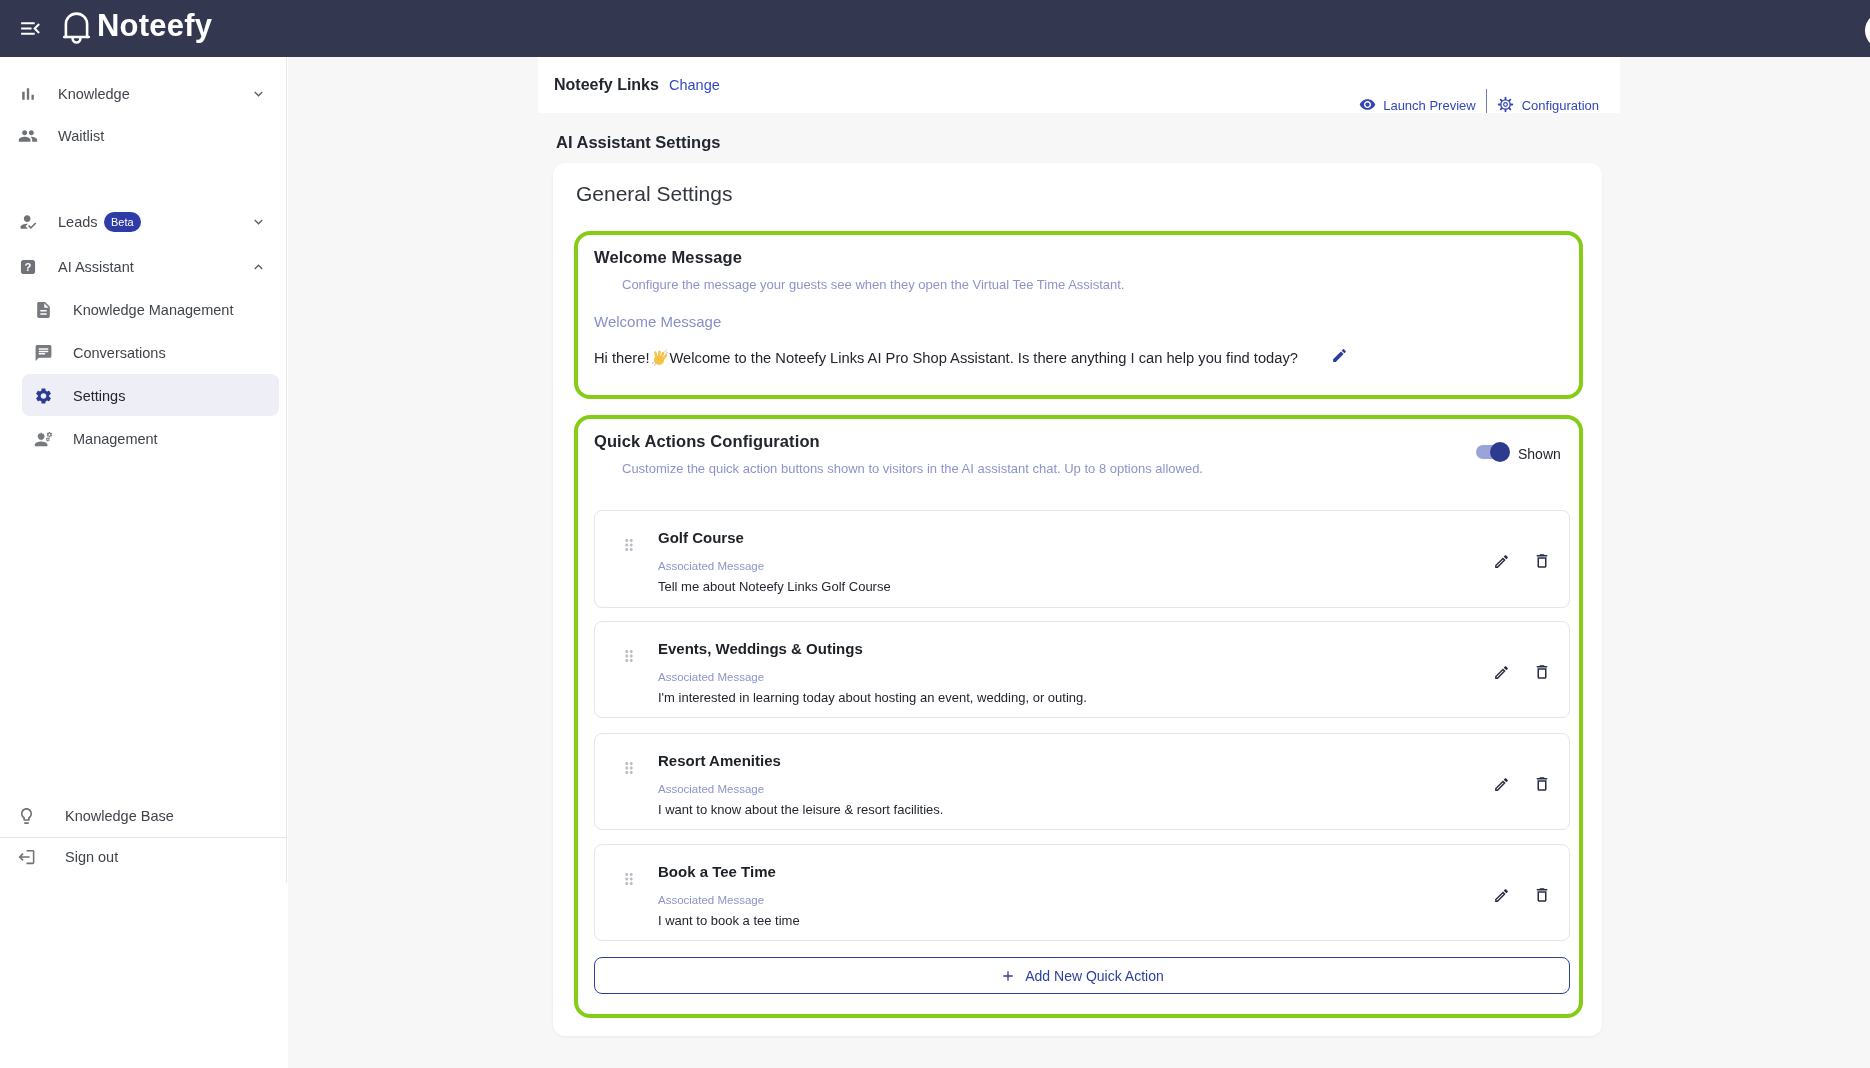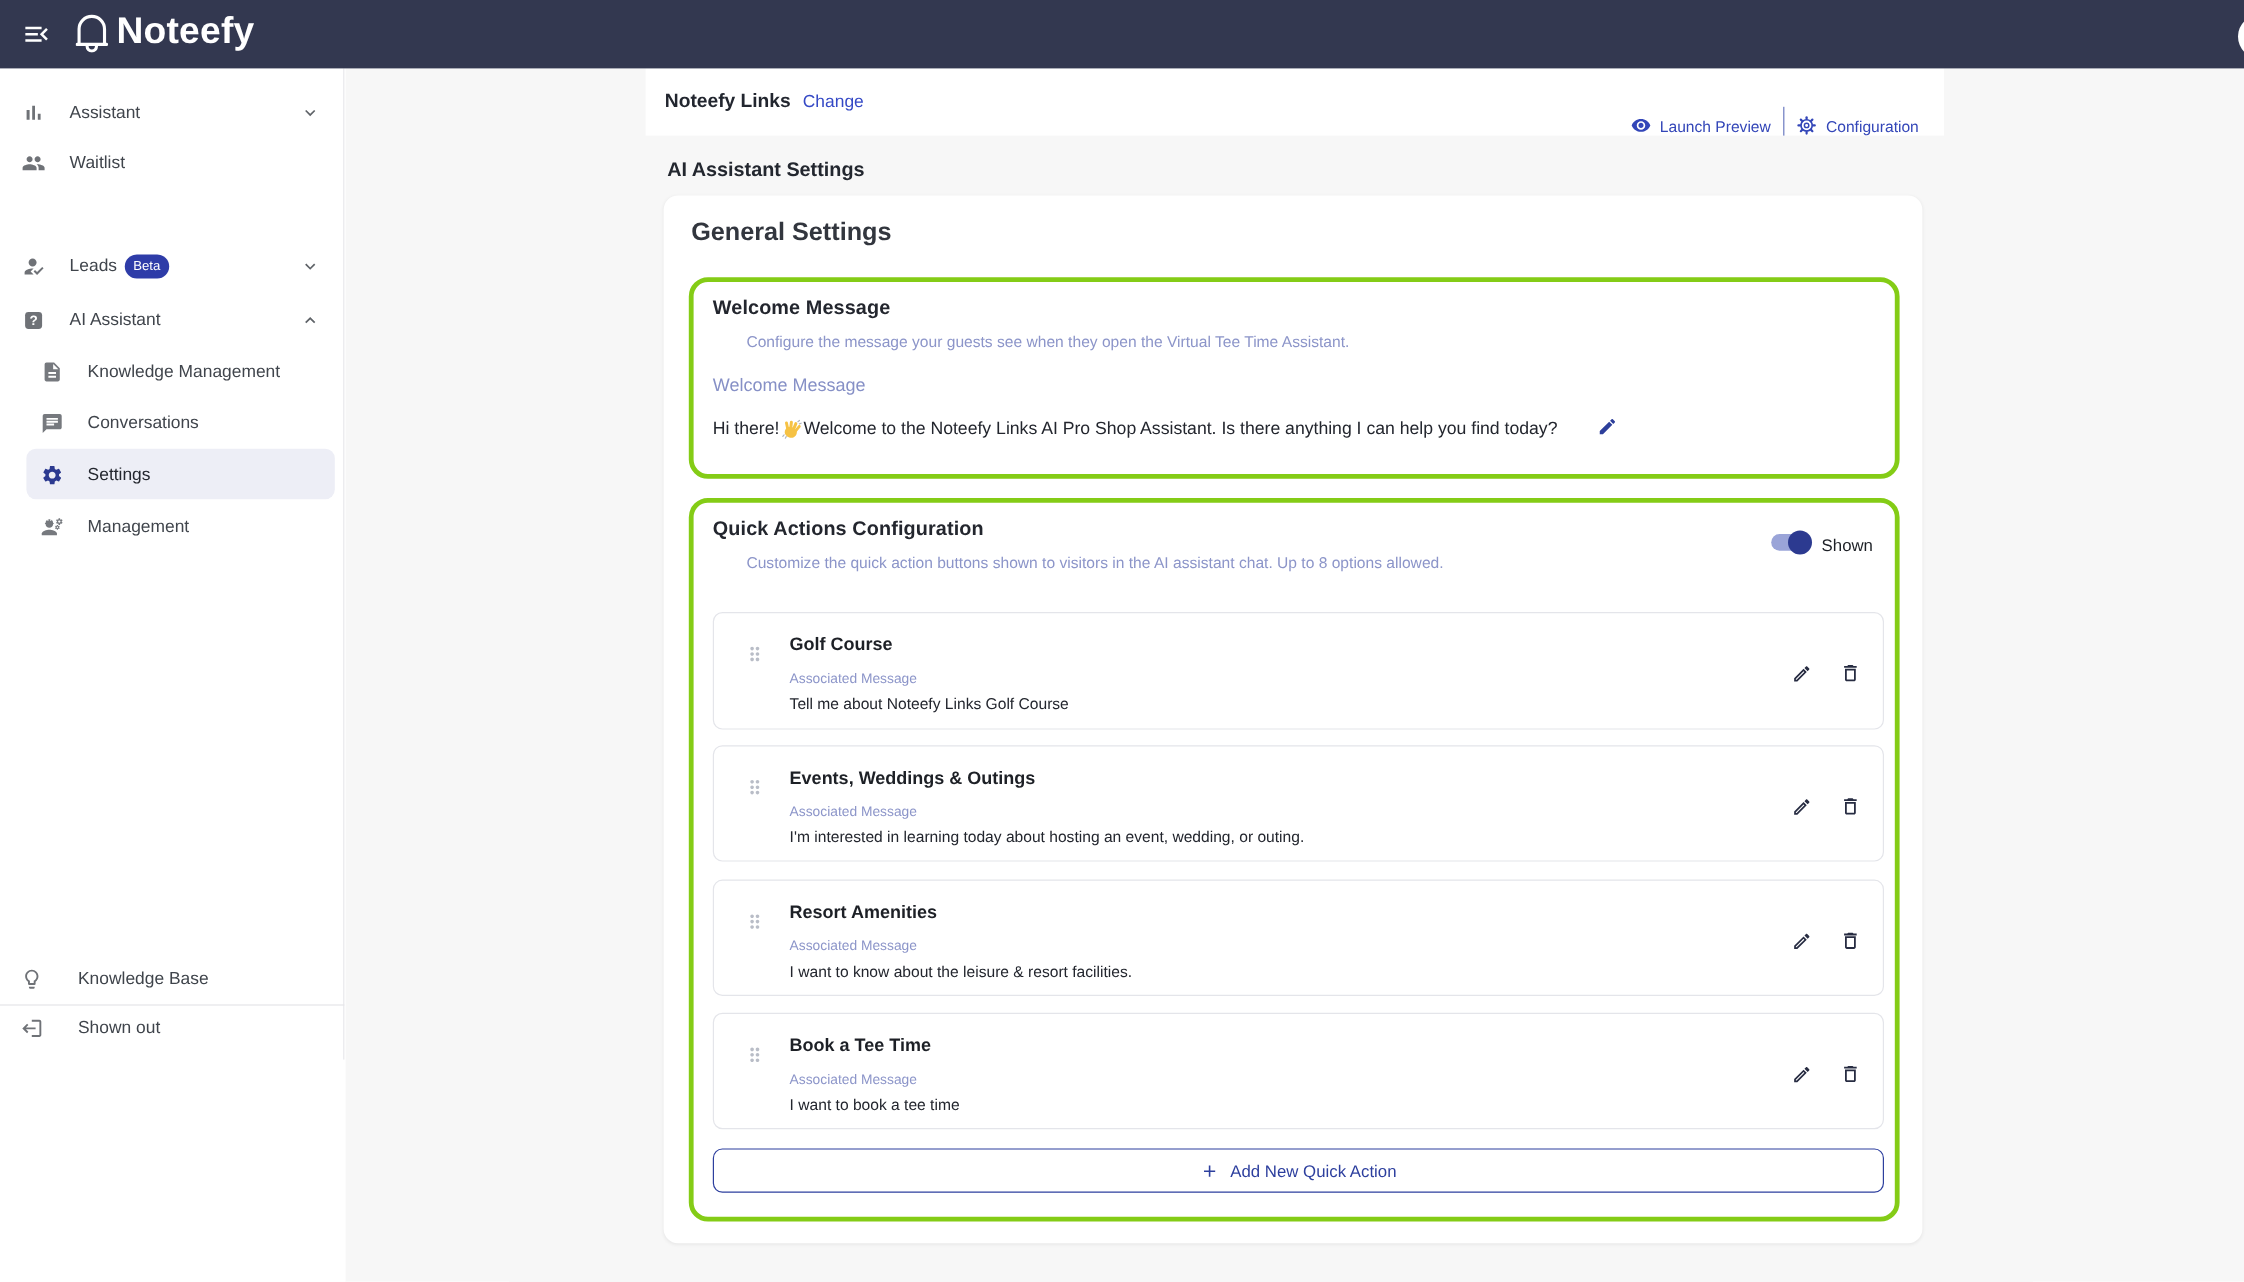--- a/index.html
+++ b/index.html
@@ -27,21 +27,21 @@
 .main { position:absolute; left:288px; top:57px; width:1582px; height:1011px; background:#f7f7f7; }
 .wrapper { position:absolute; left:250px; top:0; width:1082px; }
 .pagehead { position:absolute; left:0; top:0; width:1082px; height:56px; background:#fff; }
 .ph-title { position:absolute; left:16px; top:19px; font-size:16px; font-weight:700; color:#22262f; }
 .ph-change { position:absolute; left:131px; top:20px; font-size:14.5px; font-weight:500; color:#3448c5; }
 .ph-right { position:absolute; right:21px; top:0; height:56px; display:flex; align-items:flex-end; color:#3346b8; font-size:13px; }
 .ph-right .lbl { font-weight:500; }
 .vdiv { width:1px; height:24px; background:#6b7bc0; margin:0 10px; }
 .sect-title { position:absolute; left:18px; top:76px; font-size:16.5px; font-weight:700; color:#23272f; }
 .outercard { position:absolute; left:15px; top:106px; width:1049px; height:873px; background:#fff; border-radius:12px; box-shadow:0 1px 3px rgba(0,0,0,0.06); }
-.gs-title { position:absolute; left:23px; top:19px; font-size:21px; font-weight:700; color:#32363e; }
+.gs-title { position:absolute; left:23px; top:19px; font-size:21px; font-weight:400; color:#32363e; }
 .card { position:absolute; left:21px; width:1009px; border:4px solid #84cc16; border-radius:16px; background:#fff; }
 .card-welcome { top:68px; height:168px; }
 .card-quick { top:252px; height:603px; }
 .c-title { position:absolute; left:16px; top:13px; font-size:16.5px; font-weight:700; color:#23262e; letter-spacing:0.1px; }
 .c-desc { position:absolute; left:16px; top:42px; font-size:13px; color:#8c95c9;margin-left:28px; }
 .w-label { position:absolute; left:16px; top:78px; font-size:15px; color:#8690c6; }
 .w-msg { position:absolute; left:16px; top:114px; font-size:14.7px; color:#23262e; display:flex; align-items:center; }
 .w-edit { position:absolute; left:753px; top:112px; width:17px; height:17px; }
 .toggle { position:absolute; left:898px; top:26px; width:33px; height:14px; background:#9aa4d8; border-radius:7px; }
 .knob { position:absolute; left:14px; top:-3px; width:20px; height:20px; border-radius:50%; background:#2c3a90; }
@@ -74,21 +74,21 @@
   <div class="avatar">CK</div>
 </div>
 
 <div class="sidebar">
   <div class="sidebar-nav">
     <div class="hl"></div>
     <div class="navitem" style="top:15px;">
       <svg class="nicon" viewBox="0 0 24 24" fill="#6f7277">
           <path d="M5 9.2h3V19H5zM10.6 5h2.8v14h-2.8zM16.2 13H19v6h-2.8z"></path>
         </svg>
-      <div class="nlabel">Assistant</div>
+      <div class="nlabel">Knowledge</div>
       <svg class="chev" viewBox="0 0 24 24" fill="#5f6368">
           <path d="M16.59 8.59 12 13.17 7.41 8.59 6 10l6 6 6-6z"></path>
         </svg>
     </div>
     <div class="navitem" style="top:57px;text-align:center;">
       <svg class="nicon" viewBox="0 0 24 24" fill="#6f7277">
           <path d="M16 11c1.66 0 2.99-1.34 2.99-3S17.66 5 16 5c-1.66 0-3 1.34-3 3s1.34 3 3 3zm-8 0c1.66 0 2.99-1.34 2.99-3S9.66 5 8 5C6.34 5 5 6.34 5 8s1.34 3 3 3zm0 2c-2.33 0-7 1.17-7 3.5V19h14v-2.5c0-2.33-4.67-3.5-7-3.5zm8 0c-.29 0-.62.02-.97.05 1.16.84 1.97 1.97 1.97 3.45V19h6v-2.5c0-2.33-4.67-3.5-7-3.5z"></path>
         </svg>
       <div class="nlabel">Waitlist</div>
     </div>
@@ -146,21 +146,21 @@
       </svg>
     <div class="nlabel">Knowledge Base</div>
   </div>
   <div class="sb-div"></div>
   <div class="sb-bottom-item" style="top:779px;">
     <svg class="nicon" viewBox="0 0 24 24" fill="#6f7277">
         <g transform="translate(24,0) scale(-1,1)">
           <path d="M17 7l-1.41 1.41L18.17 11H8v2h10.17l-2.58 2.58L17 17l5-5zM4 5h8V3H4c-1.1 0-2 .9-2 2v14c0 1.1.9 2 2 2h8v-2H4V5z"></path>
         </g>
       </svg>
-    <div class="nlabel">Shown out</div>
+    <div class="nlabel">Sign out</div>
   </div>
 </div>
 
 <div class="main">
   <div class="wrapper">
     <div class="pagehead">
       <div class="ph-title">Noteefy Links</div>
       <div class="ph-change">Change</div>
       <div class="ph-right">
         <svg width="17" height="17" viewBox="0 0 24 24" fill="#3346b8" style="margin-right:7px;">

